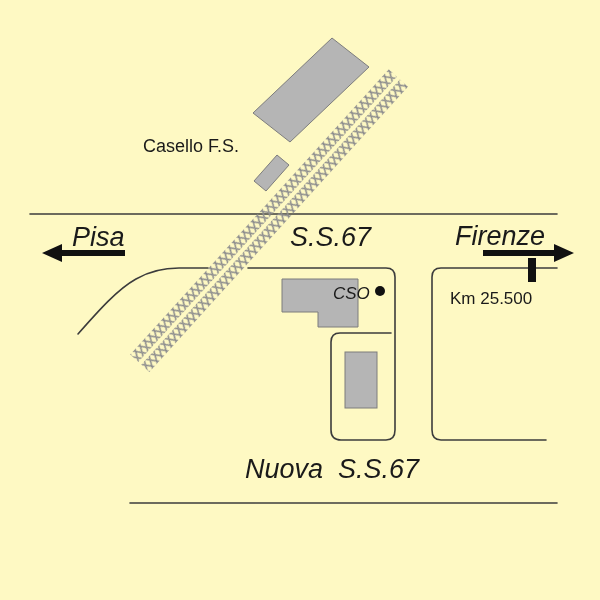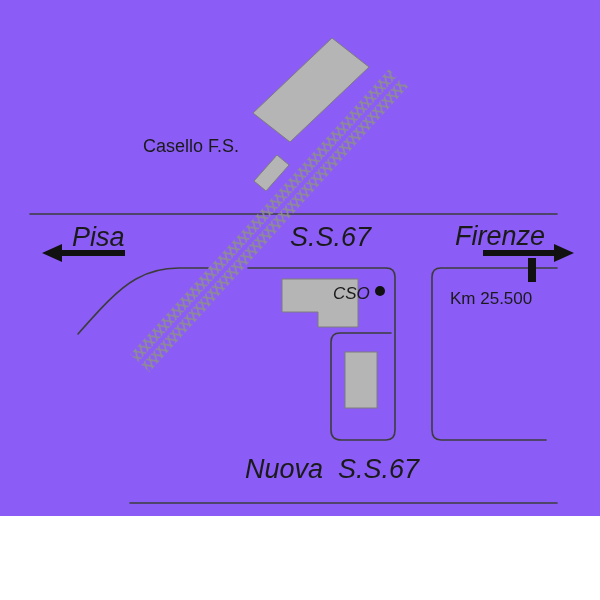--- a/index.html
+++ b/index.html
@@ -1,16 +1,16 @@
 <!DOCTYPE html>
 <html><head>
 <meta charset="utf-8">
 <style>
   html,body{margin:0;padding:0;background:#ffffff;}
-  .page{width:600px;height:516px;background:#8b5cf6;position:relative;overflow:hidden;
+  .page{width:600px;height:600px;background:#fef9c3;position:relative;overflow:hidden;
         font-family:"Liberation Sans",sans-serif;}
   svg{display:block;}
   text{fill:#1a1a1a;}
   .lbl-big{font:italic 400 27px "Liberation Sans",sans-serif;}
   .lbl-med{font:400 18px "Liberation Sans",sans-serif;}
   .lbl-km{font:400 17px "Liberation Sans",sans-serif;}
   .lbl-cso{font:italic 400 17px "Liberation Sans",sans-serif;}
   .pre{white-space:pre;}
 </style>
 </head>

